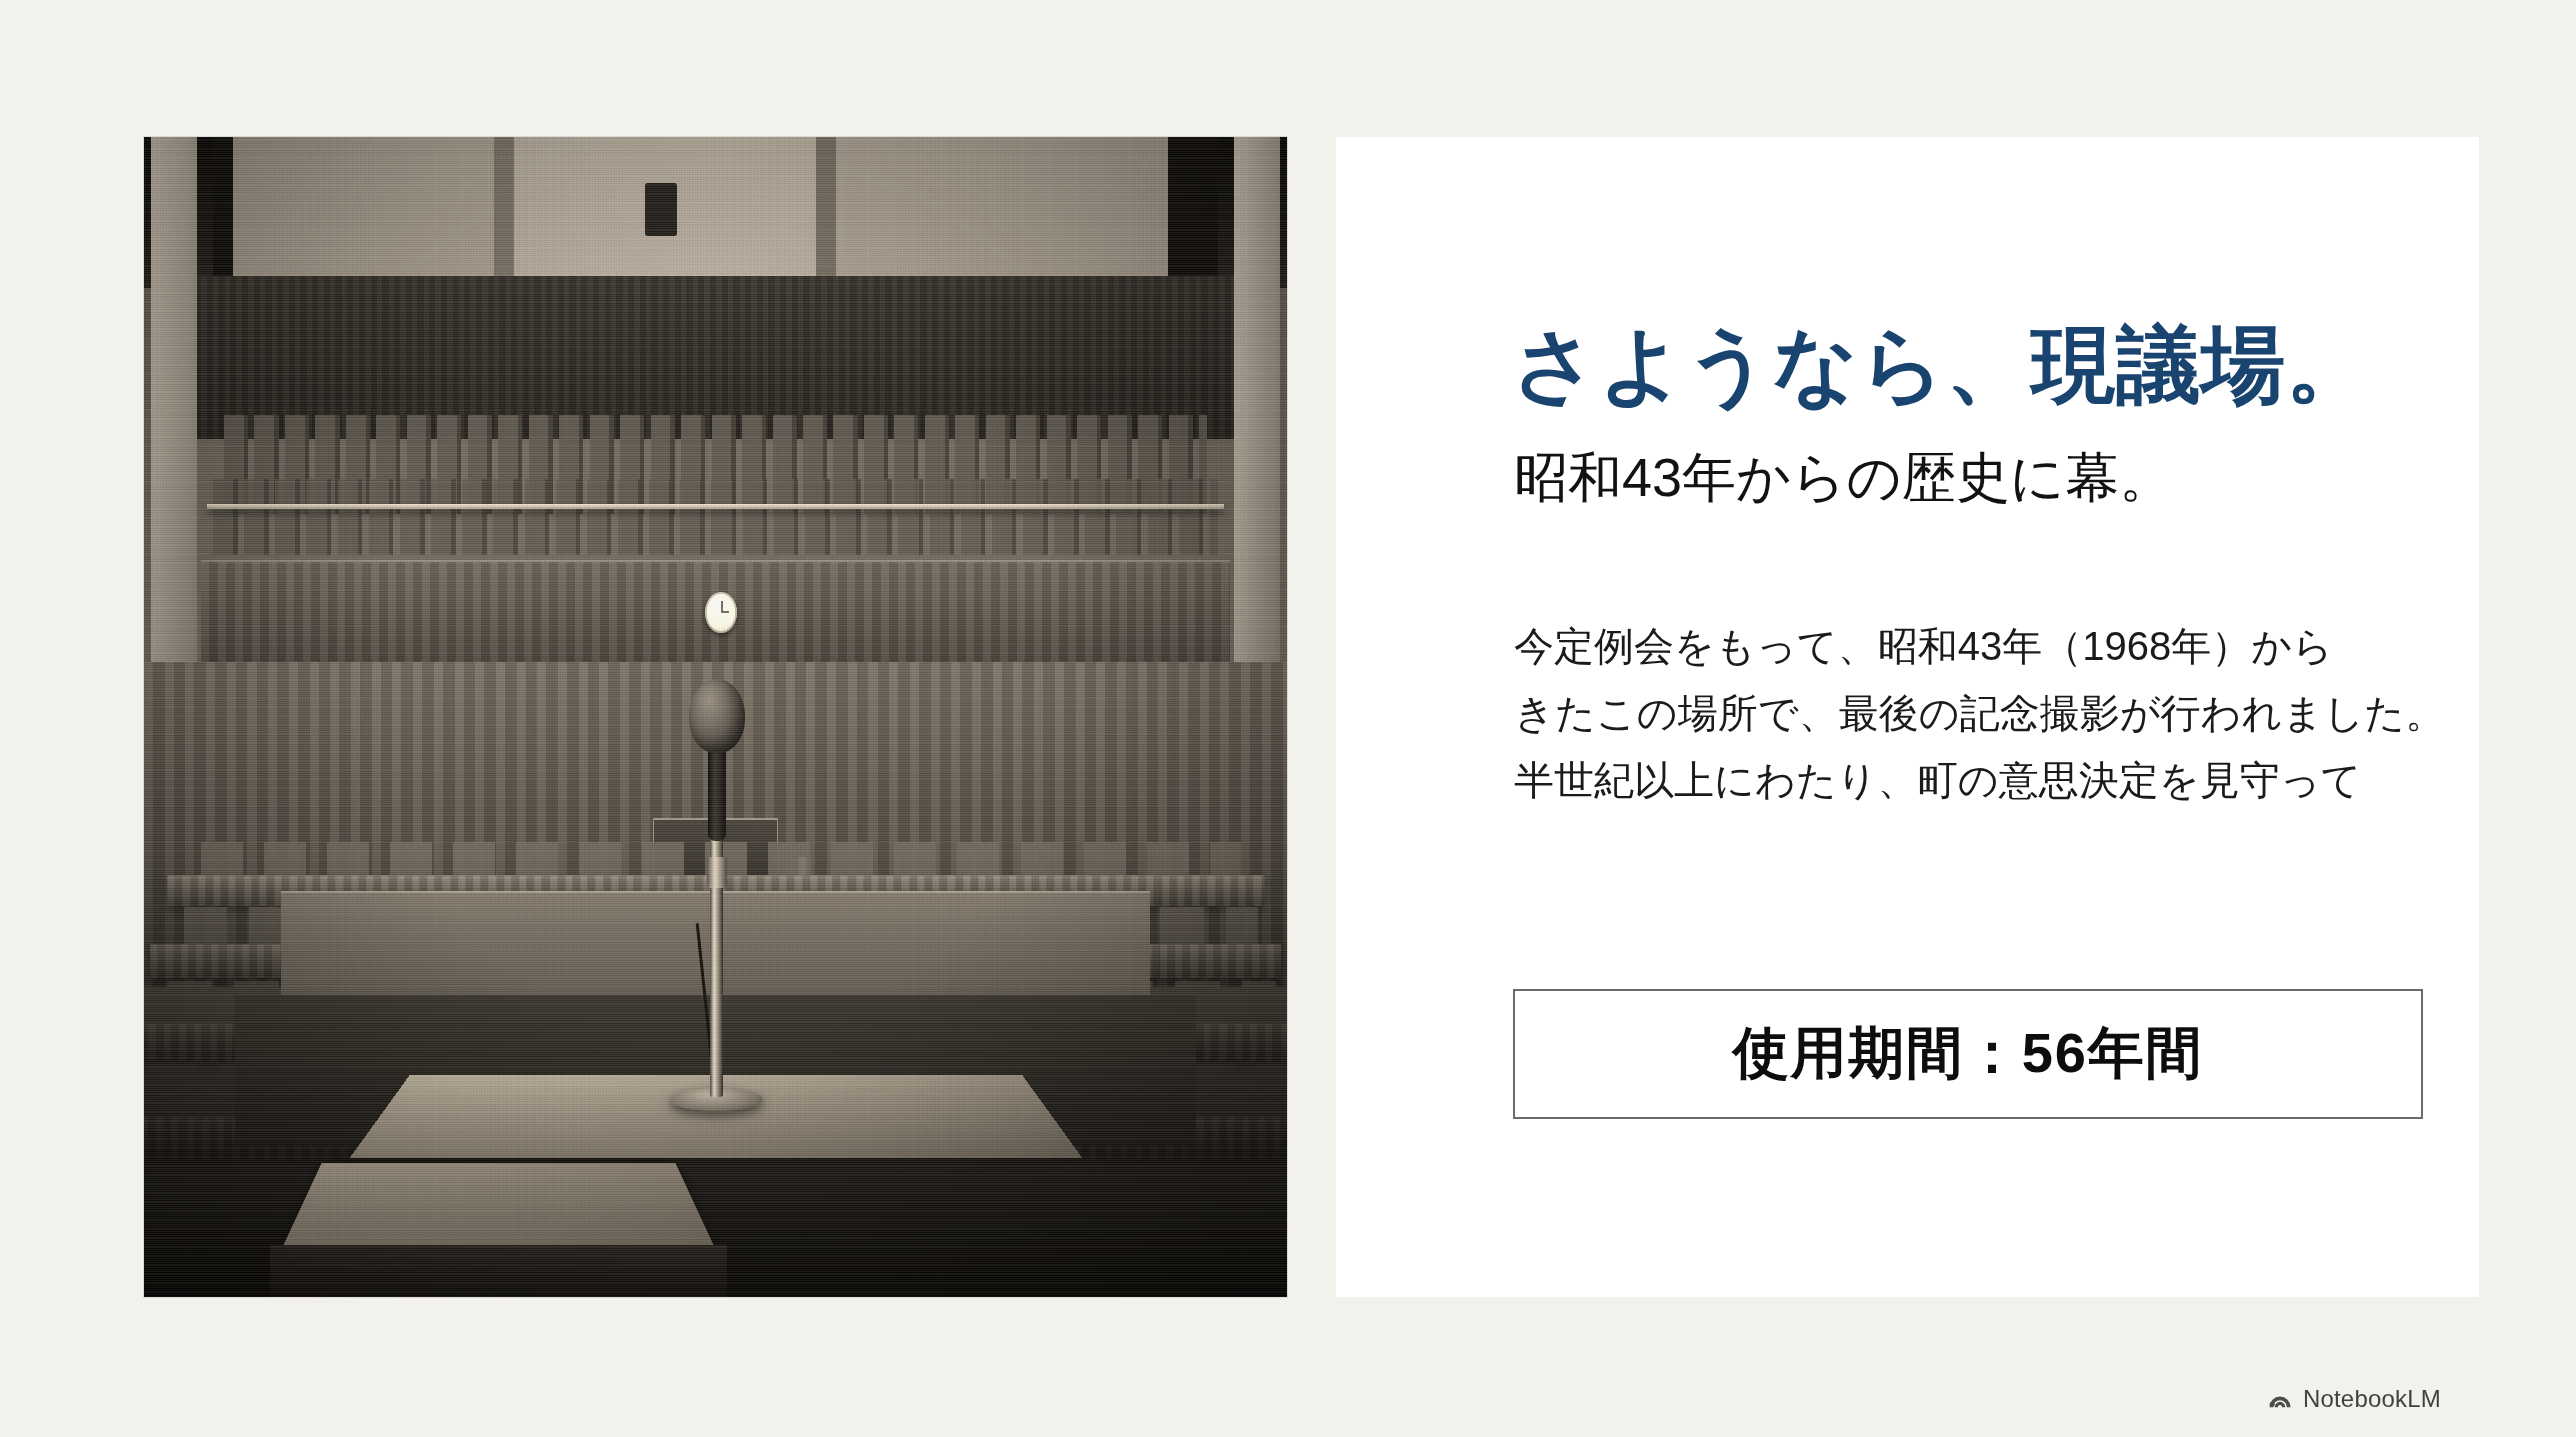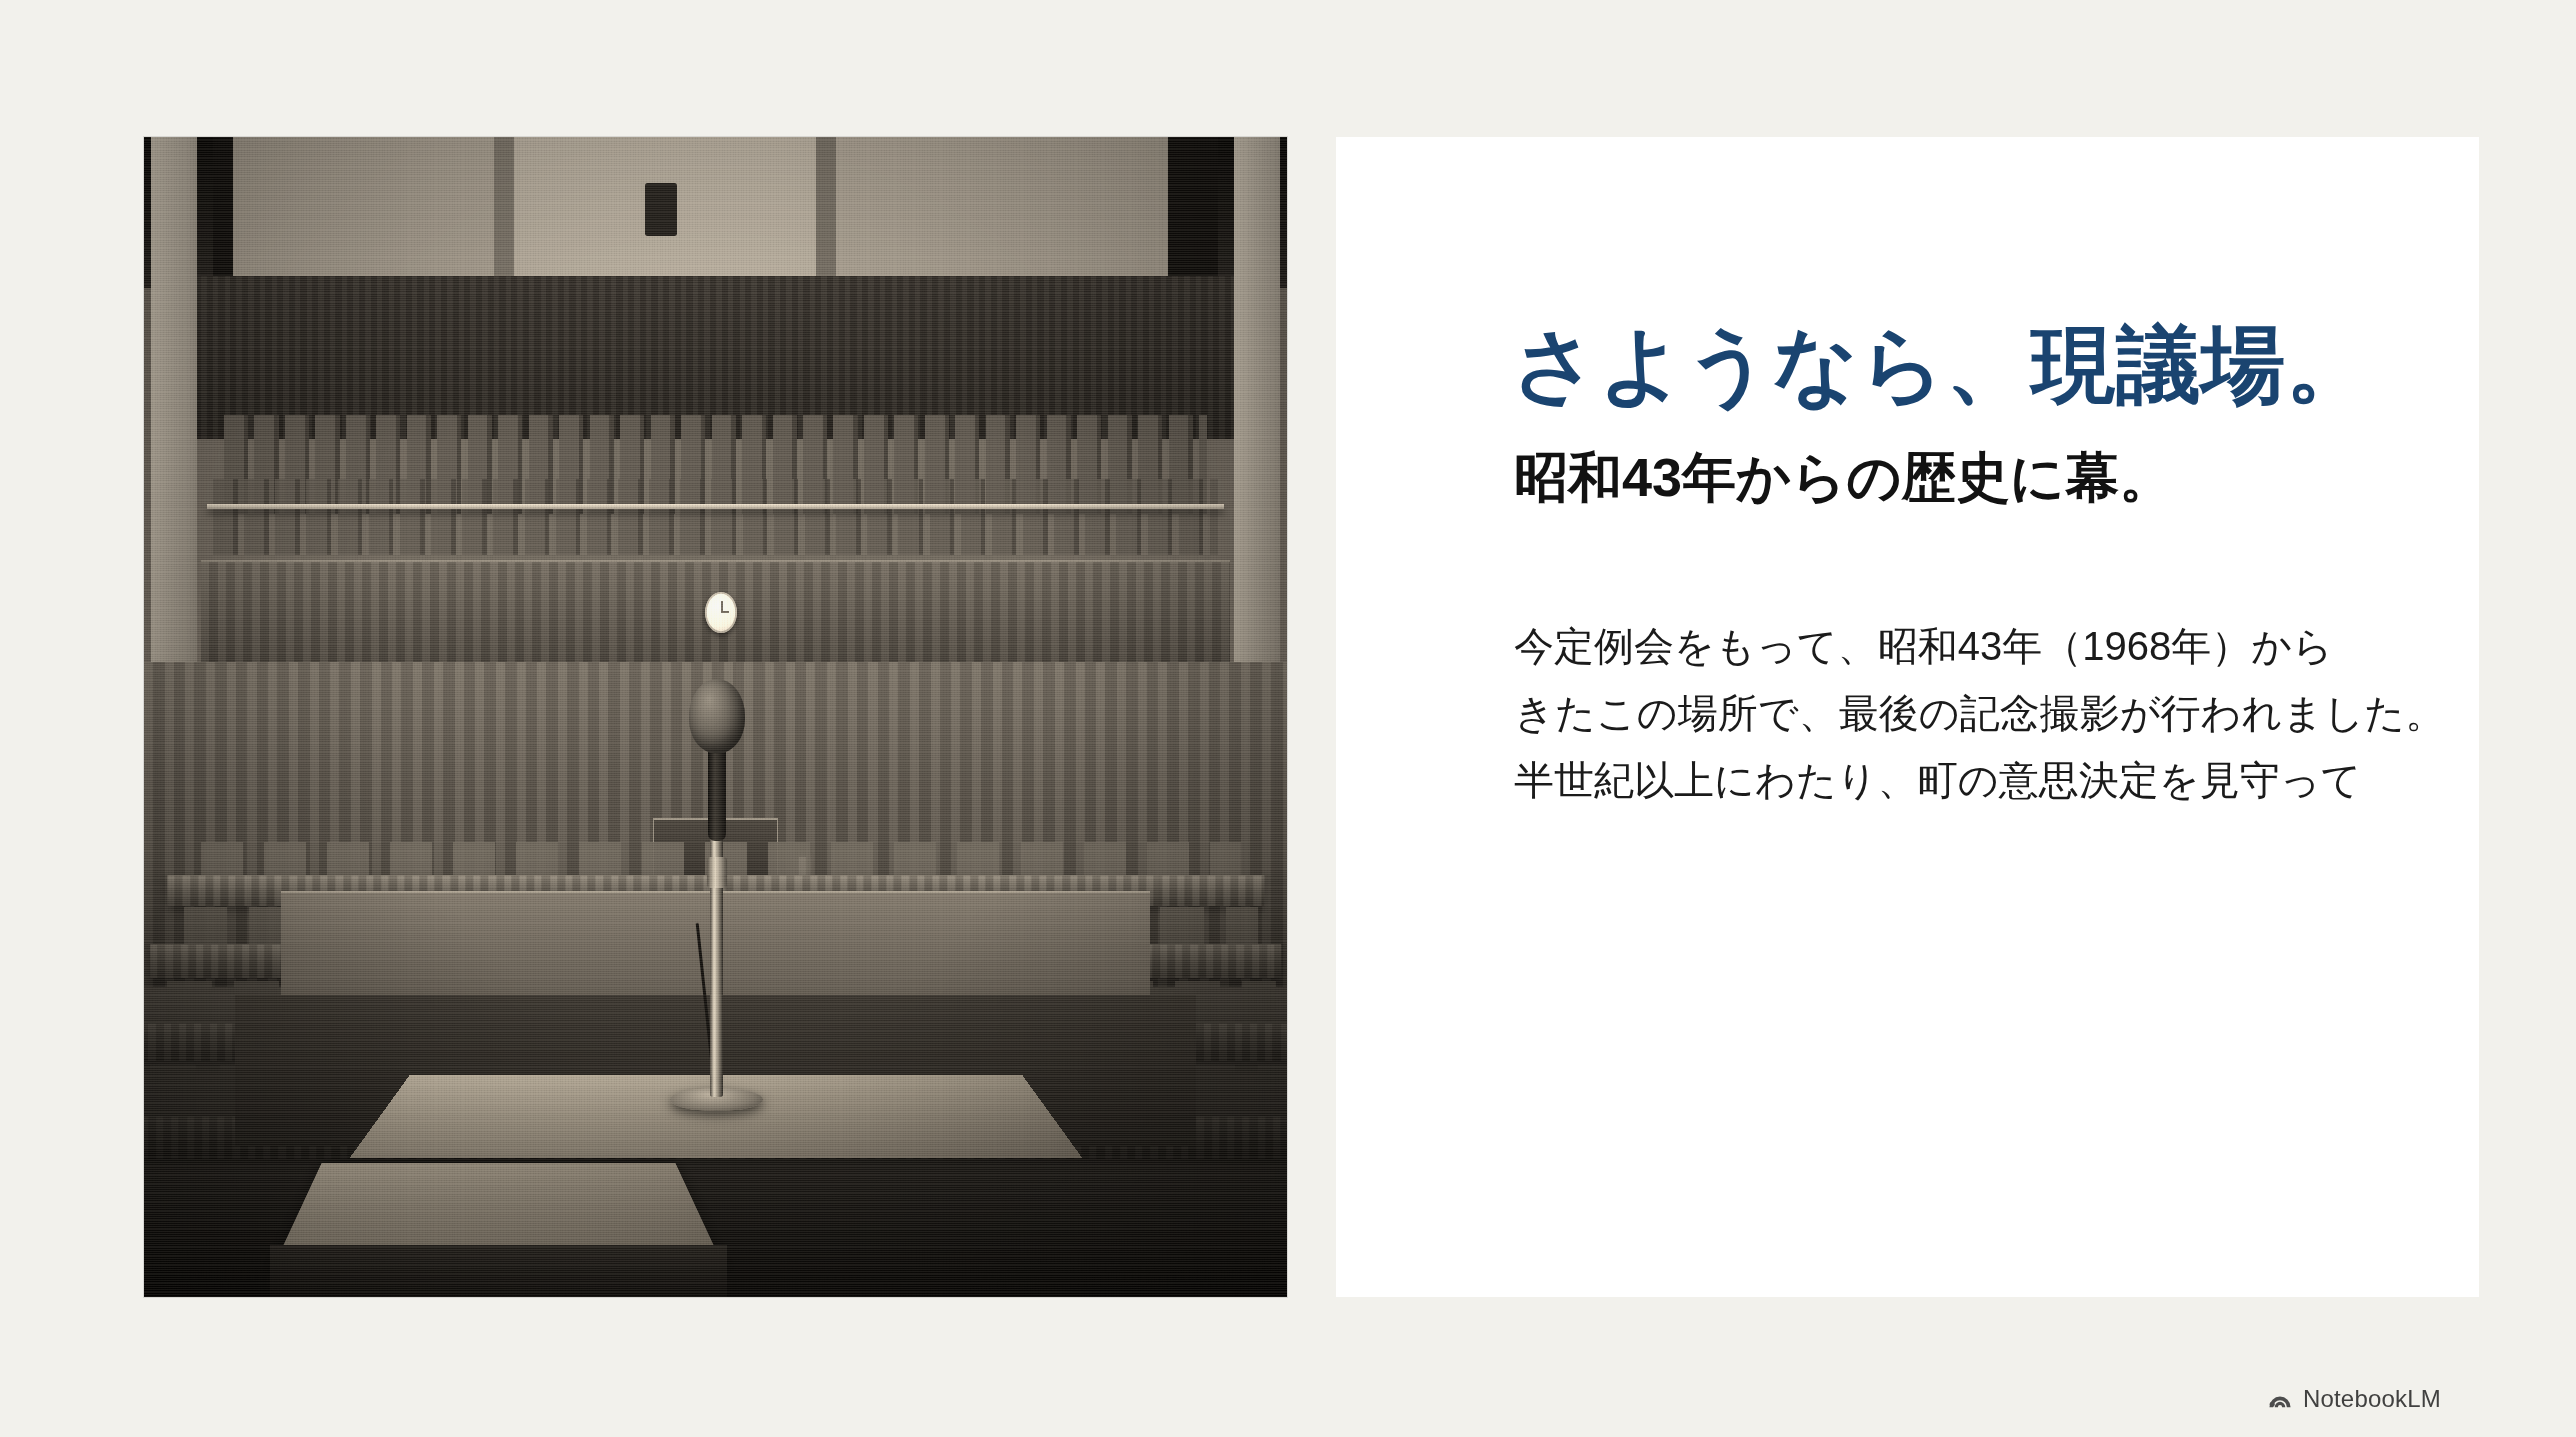--- a/index.html
+++ b/index.html
@@ -269,21 +269,21 @@
     color: #1a4470;
     line-height: 1;
     white-space: nowrap;
   }
 
   .subtitle {
     position: absolute;
     left: 178px;
     top: 313px;
     font-size: 54px;
-    font-weight: 700;
+    font-weight: 400;
     color: #121212;
     line-height: 1;
     white-space: nowrap;
   }
 
   .body-copy {
     position: absolute;
     left: 178px;
     top: 476px;
     width: 899px;
@@ -400,20 +400,23 @@
     <h1 class="title">さようなら、現議場。</h1>
 
     <h2 class="subtitle">昭和43年からの歴史に幕。</h2>
 
     <div class="body-copy">
       <span class="line">今定例会をもって、昭和43年（1968年）から</span>
       <span class="line">きたこの場所で、最後の記念撮影が行われました。</span>
       <span class="line">半世紀以上にわたり、町の意思決定を見守って</span>
     </div>
 
+    <div class="stat-box">
+      <span class="stat-box-label">使用期間：56年間</span>
+    </div>
 
   </section>
 
   <div class="watermark">
     <svg class="watermark-logo" viewBox="0 0 32 32" aria-hidden="true">
       <path d="M3 26 A13 13 0 0 1 29 26 L24.5 26 A8.5 8.5 0 0 0 7.5 26 Z" fill="#3c3c3c"></path>
       <path d="M9.5 26 A6.5 6.5 0 0 1 22.5 26 L18.6 26 A2.6 2.6 0 0 0 13.4 26 Z" fill="#3c3c3c"></path>
       <circle cx="6.4" cy="22.6" r="3.1" fill="#3c3c3c"></circle>
     </svg>
     <span class="watermark-label">NotebookLM</span>

